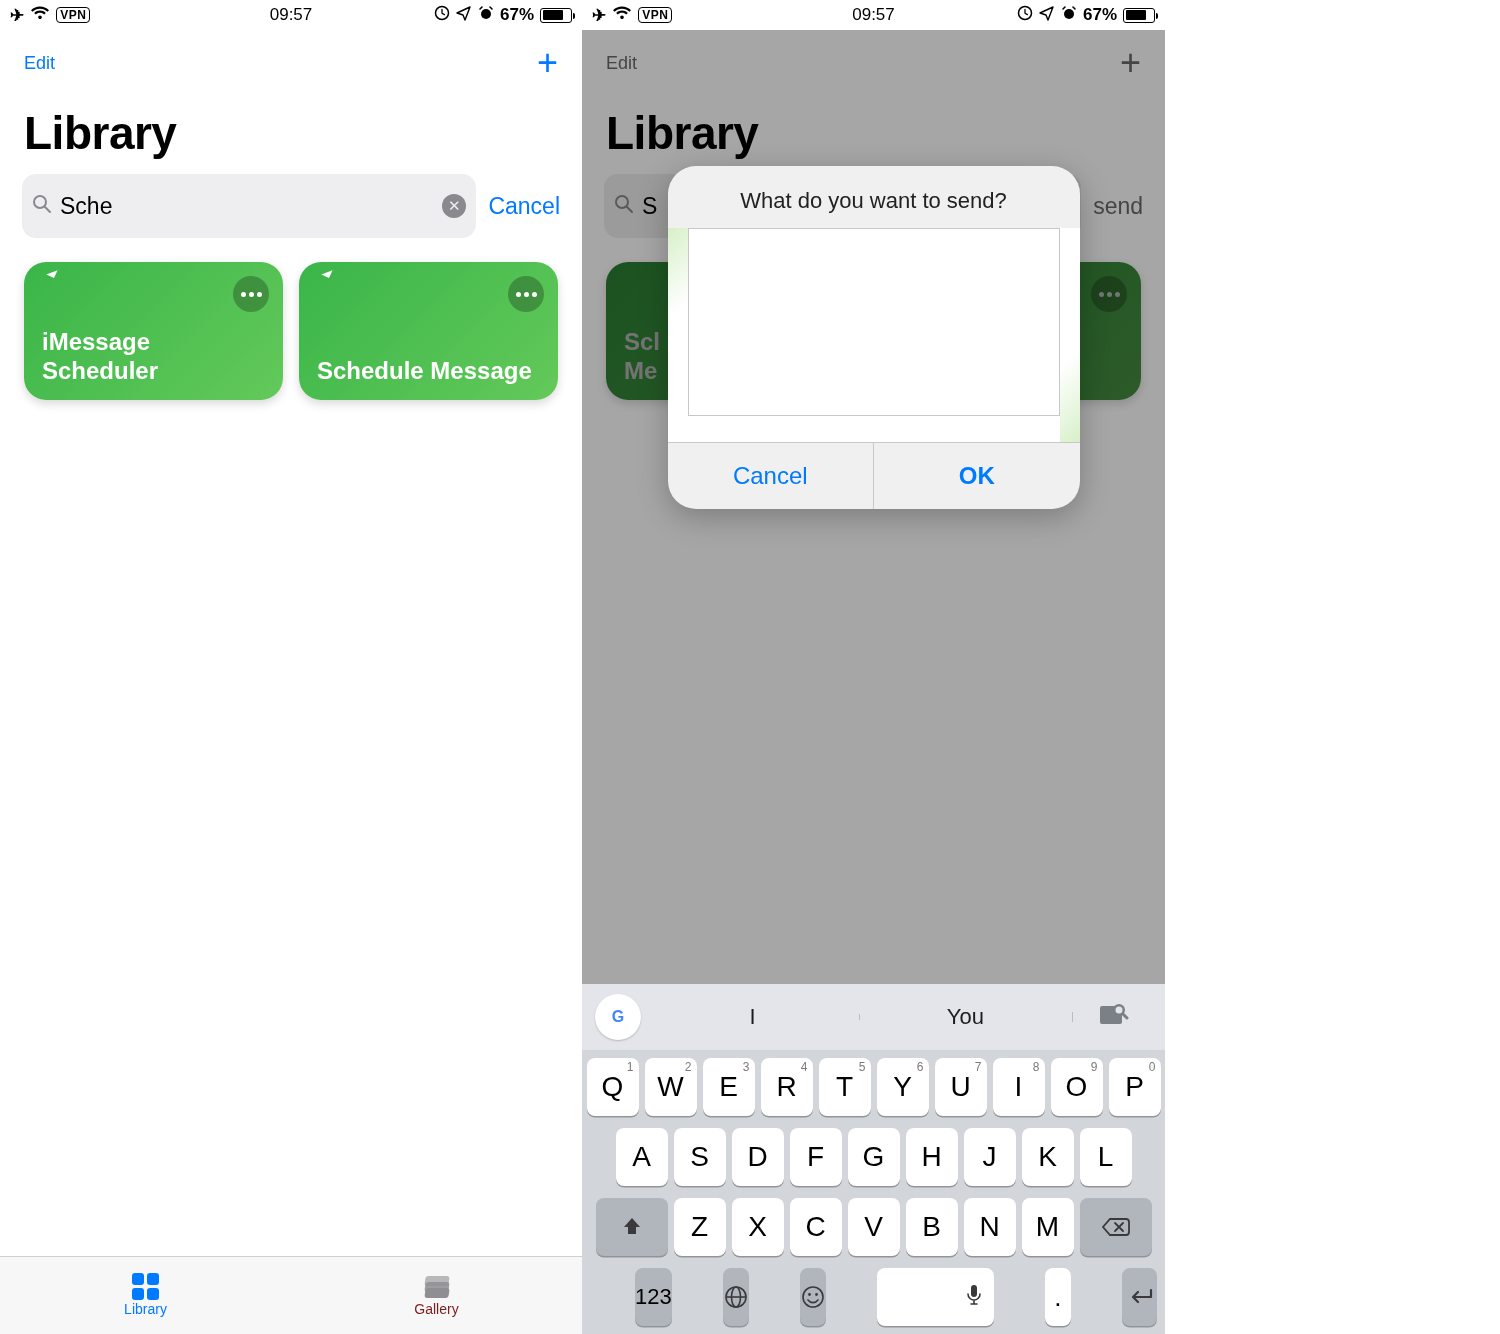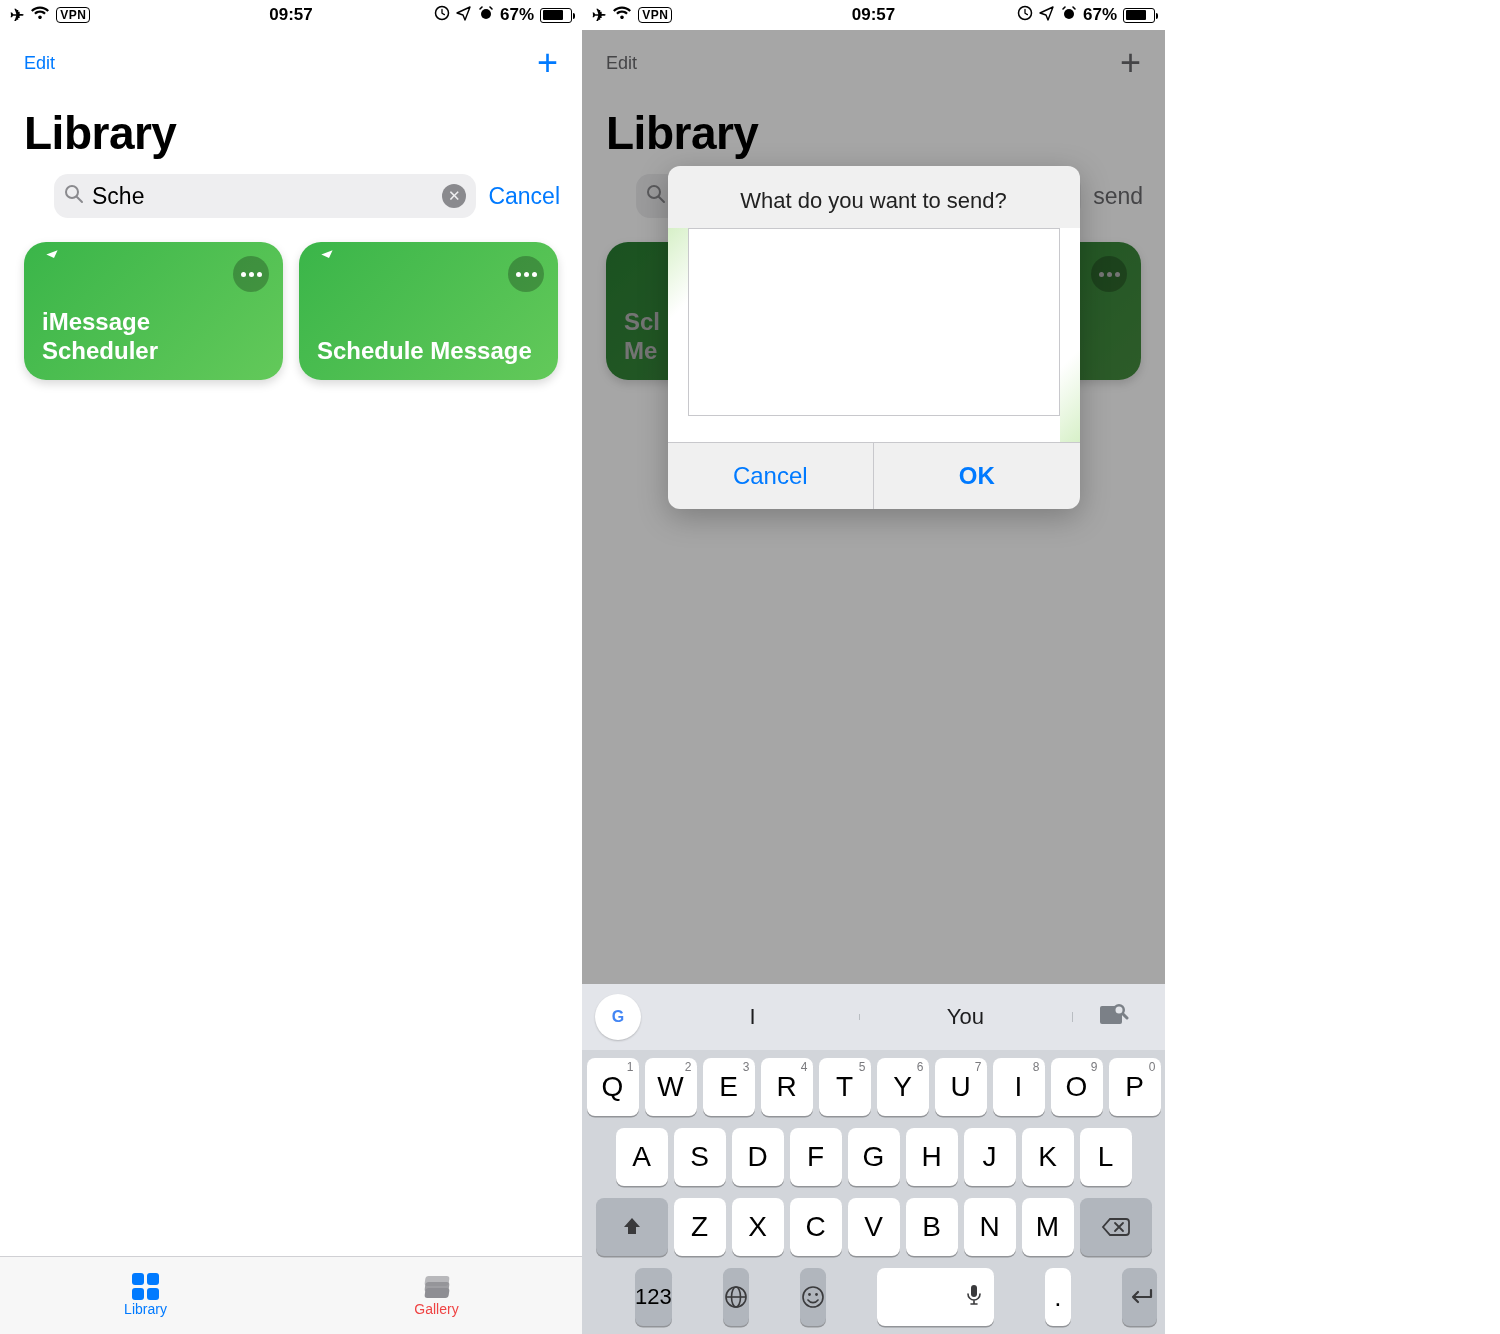--- a/index.html
+++ b/index.html
@@ -4,67 +4,67 @@
 <style>
 * { box-sizing: border-box; margin: 0; padding: 0; }
 body { font-family: -apple-system, "Helvetica Neue", Arial, sans-serif; background: #fff; width: 1500px; height: 1334px; overflow: hidden; }
 .phone { width: 582px; height: 1334px; position: absolute; top: 0; background: #fff; display: flex; flex-direction: column; }
 .phone.left { left: 0; }
 .phone.right { left: 582px; width: 583px; }
 
 
 .statusbar { height: 30px; display: flex; align-items: center; justify-content: space-between; padding: 0 10px; font-size: 17px; font-weight: 600; }
 .sb-left, .sb-right { display: flex; align-items: center; gap: 6px; }
-.sb-center { position: absolute; left: 50%; transform: translateX(-50%); font-weight: 700; text-align: right; }
+.sb-center { position: absolute; left: 50%; transform: translateX(-50%); font-weight: 400; text-align: right; }
 .vpn { border: 1.5px solid #000; border-radius: 4px; font-size: 12px; font-weight: 700; padding: 0 3px; letter-spacing: .5px; }
 .battery { width: 32px; height: 15px; border: 1.5px solid #000; border-radius: 3px; position: relative; display: inline-block; }
 .battery::after { content: ""; position: absolute; right: -4px; top: 4px; width: 2.5px; height: 6px; background: #000; border-radius: 0 2px 2px 0; }
 .batt-fill { position: absolute; left: 1.5px; top: 1.5px; bottom: 1.5px; width: 67%; background: #000; border-radius: 1px; }
 
 
 .nav { display: flex; justify-content: space-between; align-items: center; padding: 12px 24px 0; }
 .nav-btn { color: #007aff; font-size: 18px; background: none; border: none; cursor: pointer; }
 .plus { font-size: 36px; font-weight: 300; }
 
 .title { font-size: 46px; font-weight: 700; padding: 22px 24px 14px; letter-spacing: -.5px; }
 
 
 .searchrow { display: flex; align-items: center; gap: 12px; padding: 0 22px 10px; }
-.searchbox { flex: 1; background: #eeeef0; border-radius: 14px; height: 44px; display: flex; align-items: center; padding: 0 10px; gap: 8px; margin-left: 32px; }
+.searchbox { flex: 1; background: #eeeef0; border-radius: 14px; height: 64px; display: flex; align-items: center; padding: 0 10px; gap: 8px; }
 .search-input { flex: 1; border: none; background: transparent; font-size: 23px; outline: none; }
 .mag { color: #8a8a8e; }
 .clear { width: 24px; height: 24px; background: #8a8a8e; border-radius: 50%; color: #eeeef0; display: flex; align-items: center; justify-content: center; font-size: 15px; }
 .cancel { color: #007aff; font-size: 23px; background: none; border: none; }
 
 
 .cards { display: flex; gap: 16px; padding: 14px 24px; }
 .card { flex: 1; height: 138px; border-radius: 22px; padding: 16px 18px; color: #fff; position: relative; box-shadow: 0 4px 10px rgba(0,0,0,.15); background: linear-gradient(135deg, #3ab549 0%, #63c95a 100%); }
 .card-title { font-size: 24px; font-weight: 600; line-height: 1.2; position: absolute; bottom: 14px; left: 18px; right: 18px; }
 .more { position: absolute; top: 14px; right: 14px; width: 36px; height: 36px; border-radius: 50%; background: rgba(0,0,0,.25); display: flex; align-items: center; justify-content: center; }
 .more-dots { display: flex; gap: 3px; }
 .more-dots span { width: 5px; height: 5px; background: #fff; border-radius: 50%; }
 .speech { width: 32px; height: 26px; background: #fff; border-radius: 50% / 55%; position: relative; }
 .speech::after { content: ""; position: absolute; bottom: -6px; left: 6px; border: 6px solid transparent; border-top-color: #fff; transform: rotate(-20deg); }
 
 
 .tabbar { position: absolute; bottom: 0; left: 0; right: 0; height: 78px; border-top: 1px solid #d0d0d4; background: #f7f7f7; display: flex; }
-.tab { flex: 1; display: flex; flex-direction: column; align-items: center; justify-content: center; gap: 2px; font-size: 14px; color: #ef4444; }
+.tab { flex: 1; display: flex; flex-direction: column; align-items: center; justify-content: center; gap: 2px; font-size: 14px; color: #7f1d1d; }
 .tab.active { color: #007aff; }
 .tab-icon { width: 30px; height: 24px; display: flex; align-items: center; justify-content: center; }
 .grid-icon { display: grid; grid-template-columns: 12px 12px; grid-template-rows: 12px 12px; gap: 3px; }
 .grid-icon span { background: #007aff; border-radius: 3px; }
 .stack-icon { position: relative; width: 30px; height: 22px; }
 .stack-icon span { position: absolute; left: 3px; right: 3px; height: 10px; background: #8e8e93; border-radius: 3px; transform: skewX(-8deg); }
 .stack-icon span:nth-child(1){ top: 0; opacity:.6;} .stack-icon span:nth-child(2){ top: 6px; opacity:.85;} .stack-icon span:nth-child(3){ top: 12px;}
 
 
 .dim { position: absolute; inset: 0; background: rgba(0,0,0,.35); }
 .right .nav-btn, .right .cancel { color: #6a6a6e; }
 
-.alert { position: absolute; left: 50%; top: 136px; transform: translateX(-50%); width: 412px; background: #f0f0f0; border-radius: 12px; overflow: hidden; box-shadow: 0 8px 30px rgba(0,0,0,.25); }
+.alert { position: absolute; left: 50%; top: 136px; transform: translateX(-50%); width: 412px; background: #f0f0f0; border-radius: 28px; overflow: hidden; box-shadow: 0 8px 30px rgba(0,0,0,.25); }
 .alert-head { text-align: center; font-size: 22px; font-weight: 500; padding: 22px 16px 14px; color: #222; }
 .alert-body { padding: 0 20px 22px; background: linear-gradient(#fff,#fff) center/calc(100% - 40px) auto no-repeat, linear-gradient(135deg,#d7f0c8 0%, #fff 15%, #fff 85%, #d7f0c8 100%); }
 .alert-textarea { width: 100%; height: 188px; border: 1px solid #c8c8cc; background: #fff; resize: none; outline: none; font-size: 18px; padding: 8px; }
 .alert-actions { display: flex; border-top: 1px solid #c8c8cc; }
 .alert-actions button { flex: 1; border: none; background: none; height: 66px; font-size: 24px; color: #007aff; }
 .alert-actions button + button { border-left: 1px solid #c8c8cc; font-weight: 600; }
 
 
 .kb { position: absolute; bottom: 0; left: 0; right: 0; background: #d2d5da; }
 .suggestions { height: 66px; display: flex; align-items: center; padding: 0 8px; gap: 0; background: #e3e5ea; }

